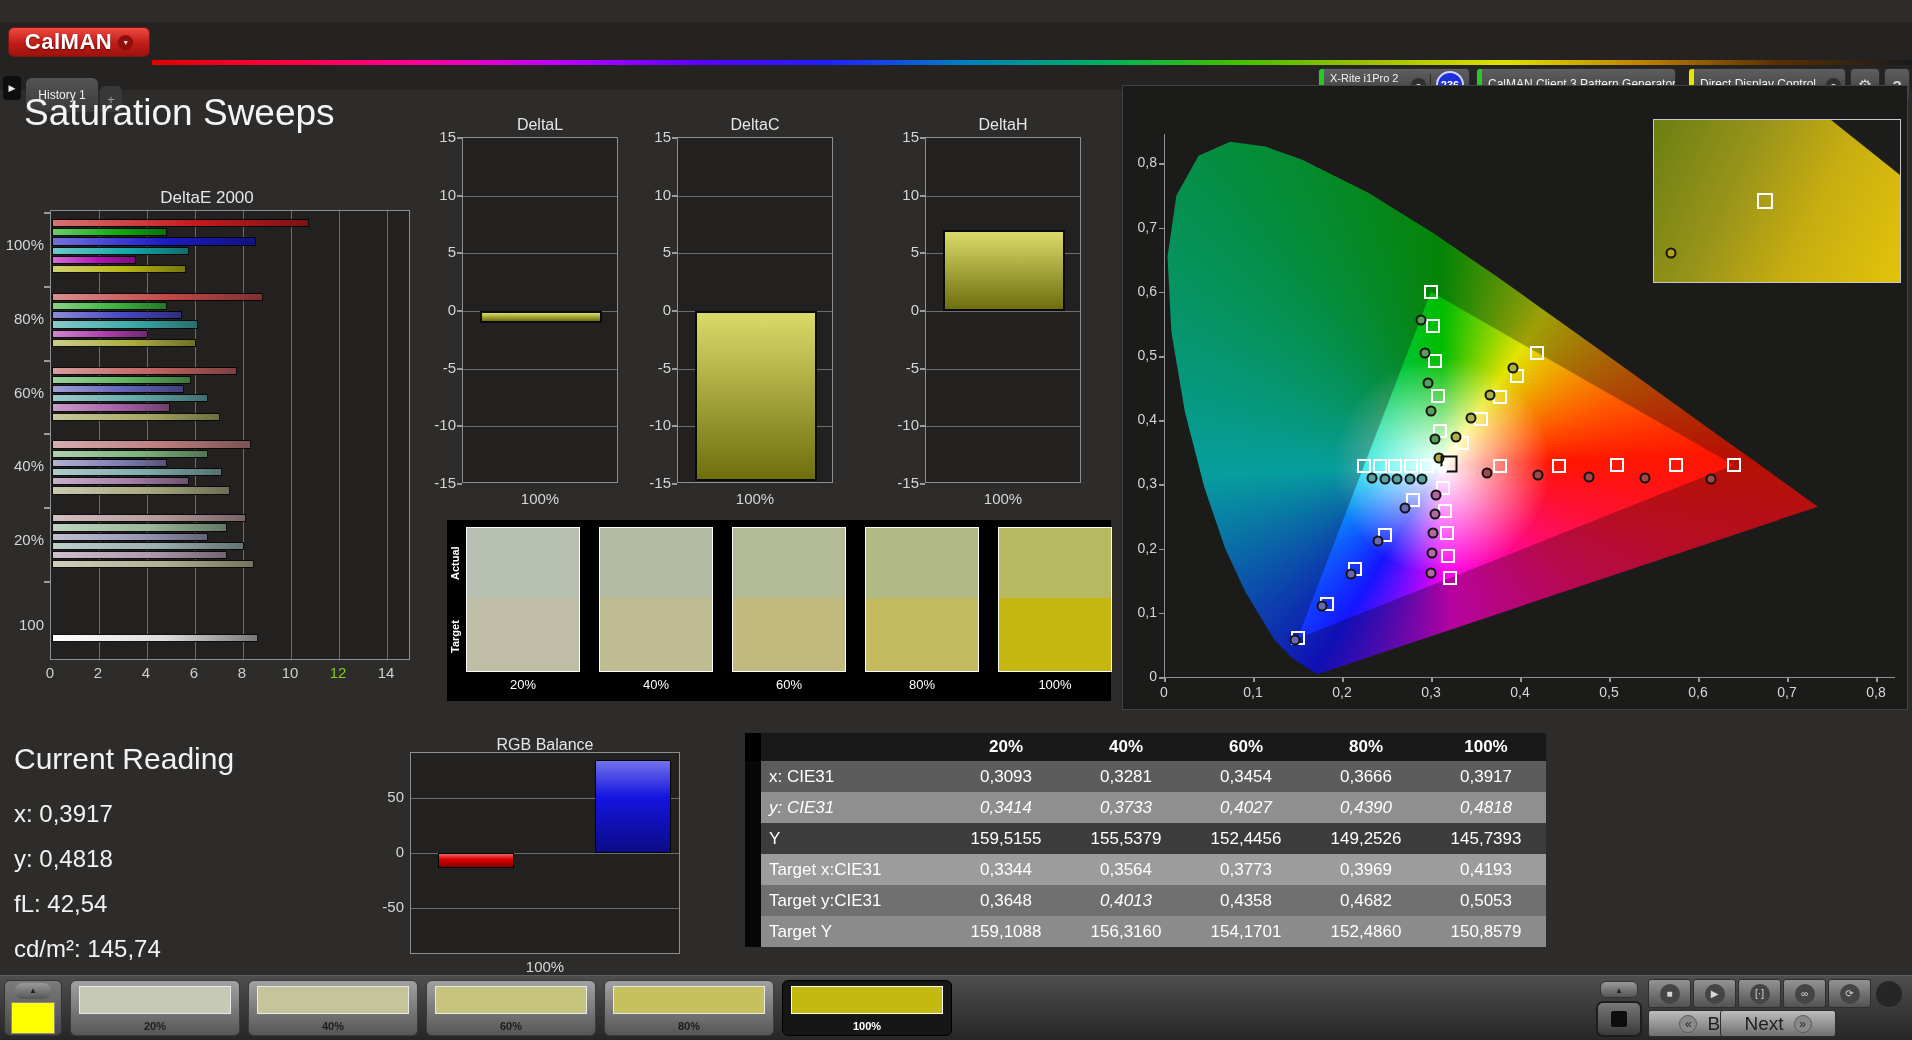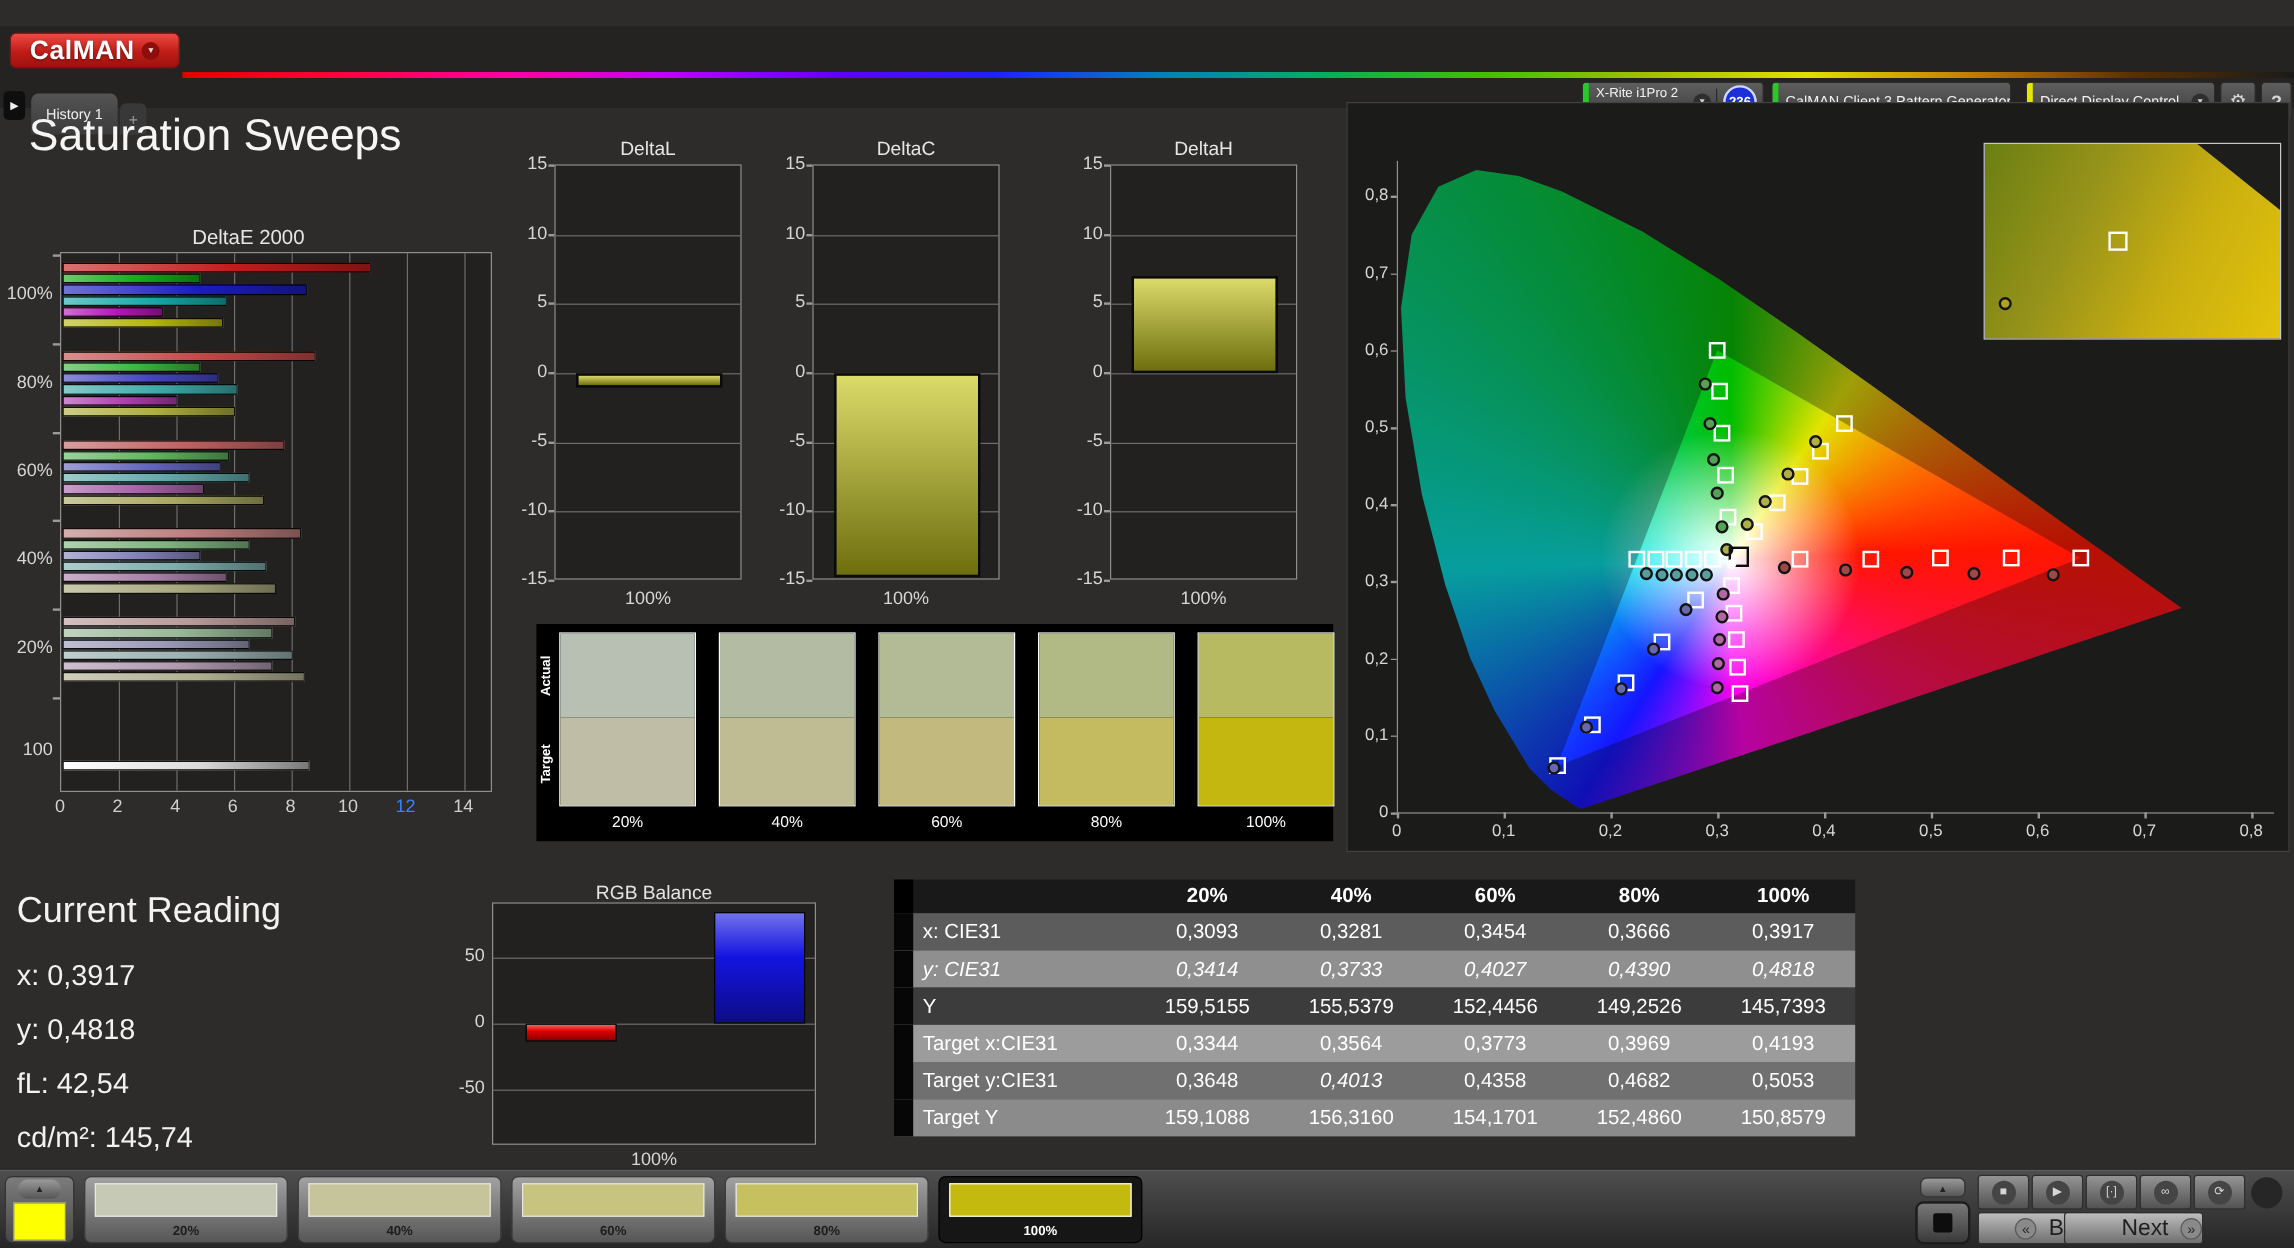--- a/index.html
+++ b/index.html
@@ -161,21 +161,21 @@
         <div class="bar" style="left: 1px; top: 340px; width: 175.2px; height: 8.2px; background: linear-gradient(90deg, rgb(206, 192, 206), rgb(176, 154, 176) 55%, rgb(114, 100, 114));"></div>
         <div class="bar" style="left: 1px; top: 349.2px; width: 201.6px; height: 8.2px; background: linear-gradient(90deg, rgb(206, 206, 187), rgb(176, 176, 146) 55%, rgb(114, 114, 95));"></div>
         <div class="bar" style="left: 1px; top: 423px; width: 206.4px; height: 8.2px; background: linear-gradient(90deg, rgb(255, 255, 255), rgb(220, 220, 220) 55%, rgb(121, 121, 121));"></div>
       </div>
       <div class="glab" style="left: 50px; top: 664px; transform: translateX(-50%); font-size: 15px; color: rgb(207, 207, 207);">0</div>
       <div class="glab" style="left: 98px; top: 664px; transform: translateX(-50%); font-size: 15px; color: rgb(207, 207, 207);">2</div>
       <div class="glab" style="left: 146px; top: 664px; transform: translateX(-50%); font-size: 15px; color: rgb(207, 207, 207);">4</div>
       <div class="glab" style="left: 194px; top: 664px; transform: translateX(-50%); font-size: 15px; color: rgb(207, 207, 207);">6</div>
       <div class="glab" style="left: 242px; top: 664px; transform: translateX(-50%); font-size: 15px; color: rgb(207, 207, 207);">8</div>
       <div class="glab" style="left: 290px; top: 664px; transform: translateX(-50%); font-size: 15px; color: rgb(207, 207, 207);">10</div>
-      <div class="glab" style="left: 338px; top: 664px; transform: translateX(-50%); font-size: 15px; color: #3b82f6;">12</div>
+      <div class="glab" style="left: 338px; top: 664px; transform: translateX(-50%); font-size: 15px; color: #84cc16;">12</div>
       <div class="glab" style="left: 386px; top: 664px; transform: translateX(-50%); font-size: 15px; color: rgb(207, 207, 207);">14</div>
       <div class="glab" style="left: 0px; top: 236px; width: 44px; text-align: right;">100%</div>
       <div class="tick" style="left: 44px; top: 212px; width: 6px; height: 2px;"></div>
       <div class="glab" style="left: 0px; top: 309.8px; width: 44px; text-align: right;">80%</div>
       <div class="tick" style="left: 44px; top: 285.8px; width: 6px; height: 2px;"></div>
       <div class="glab" style="left: 0px; top: 383.6px; width: 44px; text-align: right;">60%</div>
       <div class="tick" style="left: 44px; top: 359.6px; width: 6px; height: 2px;"></div>
       <div class="glab" style="left: 0px; top: 457.4px; width: 44px; text-align: right;">40%</div>
       <div class="tick" style="left: 44px; top: 433.4px; width: 6px; height: 2px;"></div>
       <div class="glab" style="left: 0px; top: 531.2px; width: 44px; text-align: right;">20%</div>
@@ -524,19 +524,19 @@
         <div class="circ">∞</div>
       </div>
       <div class="tbtn" style="left: 1828px; top: 3px;">
         <div class="circ">⟳</div>
       </div>
       <div class="abs" style="left: 1876px; top: 5px; width: 26px; height: 26px; border-radius: 50%; background: rgb(38, 38, 38);"></div>
       <div class="navbtn" style="left: 1648px; top: 34px; width: 133px;">
         <span class="circ">«</span>
         <span>Back</span>
       </div>
-      <div class="navbtn" style="left: 1720px; top: 34px; width: 116px; justify-content: flex-end;">
+      <div class="navbtn" style="left: 1720px; top: 34px; width: 116px;">
         <span>Next</span>
         <span class="circ">»</span>
       </div>
     </div>
 
 </div>
 
 </body></html>

